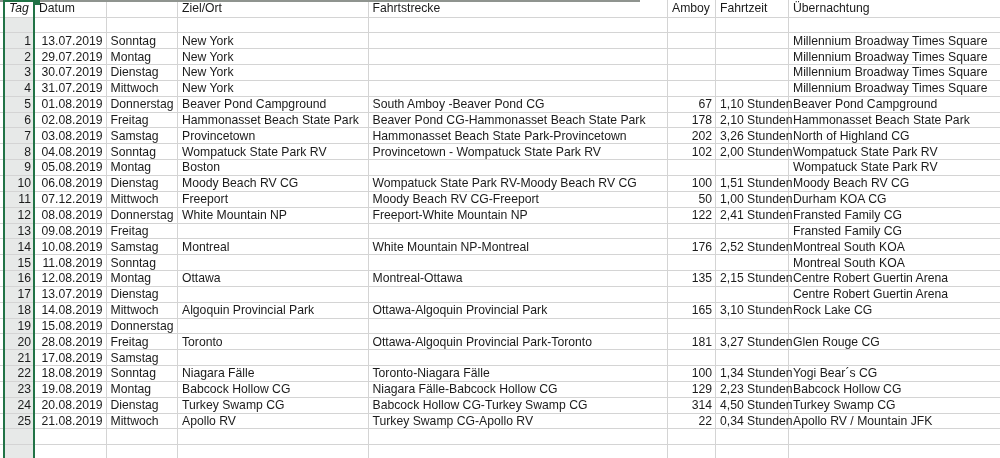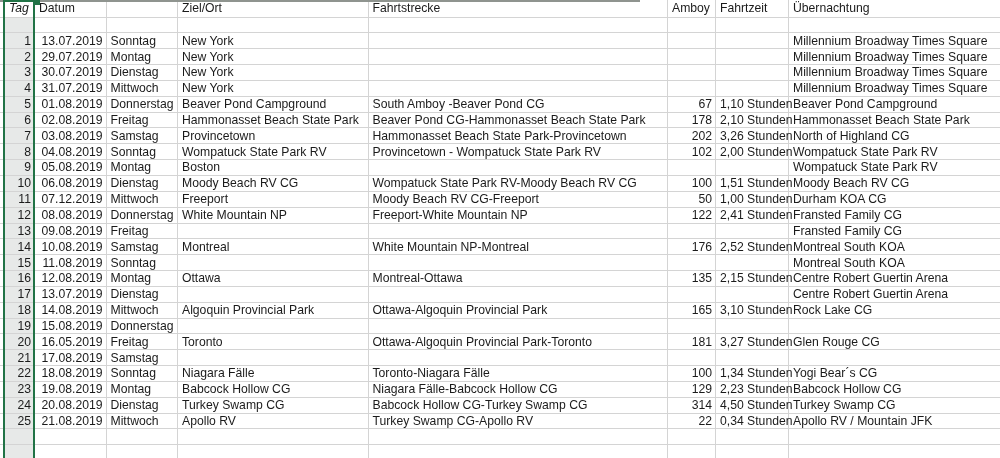--- a/index.html
+++ b/index.html
@@ -309,21 +309,21 @@
     <div class="c"></div>
     <div class="c"></div>
     <div class="c num"></div>
     <div class="c"></div>
     <div class="c last"></div>
   </div>
 
   <div class="row">
     <div class="c sliver"></div>
     <div class="c selcol num">20</div>
-    <div class="c num">16.05.2019</div>
+    <div class="c num">28.08.2019</div>
     <div class="c">Freitag</div>
     <div class="c">Toronto</div>
     <div class="c">Ottawa-Algoquin Provincial Park-Toronto</div>
     <div class="c num">181</div>
     <div class="c">3,27 Stunden</div>
     <div class="c last">Glen Rouge CG</div>
   </div>
 
   <div class="row">
     <div class="c sliver"></div>

